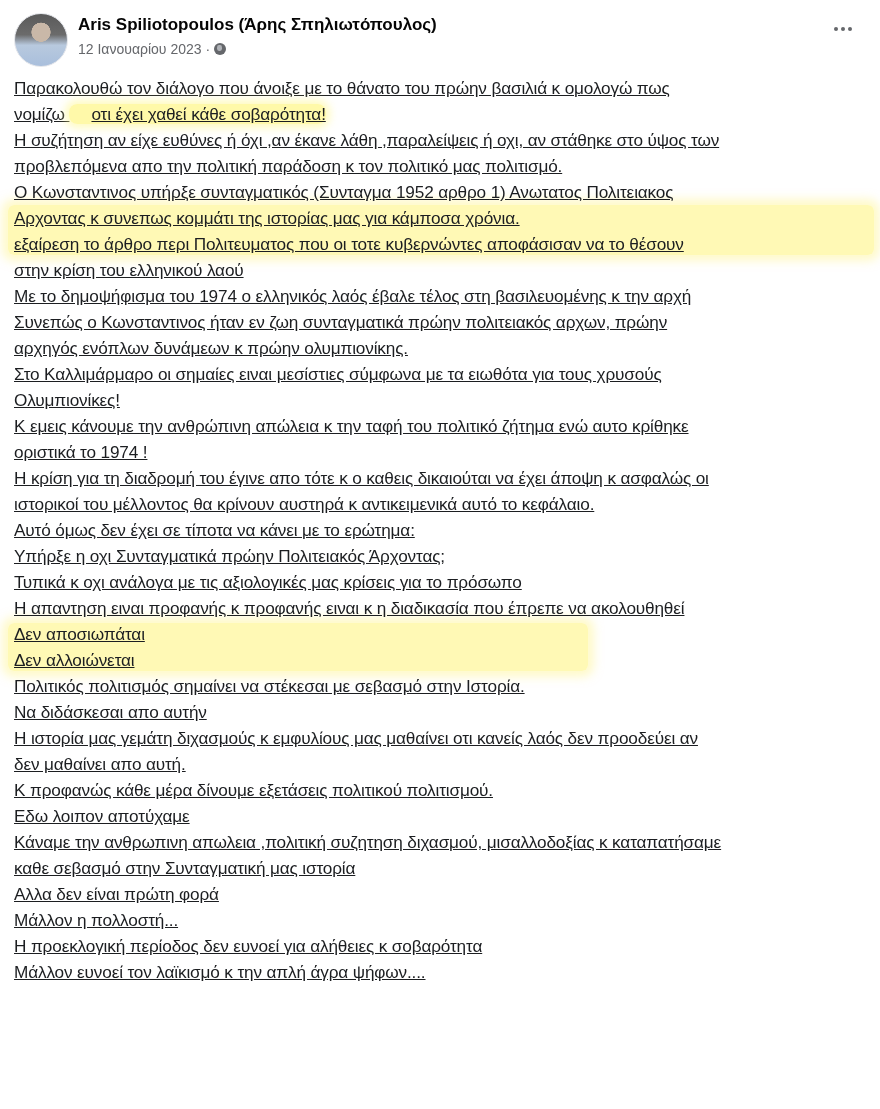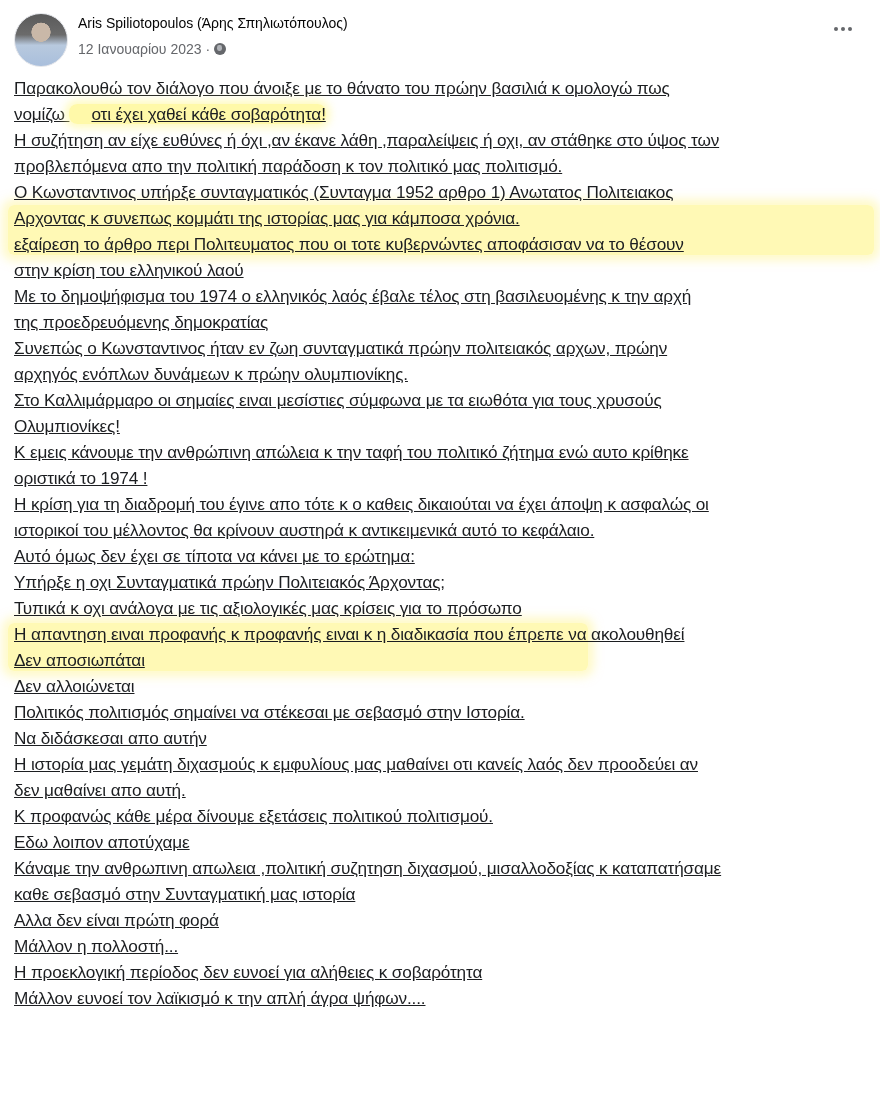--- a/index.html
+++ b/index.html
@@ -13,21 +13,21 @@
     .header { position: absolute; left: 0; top: 0; width: 880px; height: 70px; }
     .avatar {
       position: absolute; left: 14px; top: 13px; width: 52px; height: 52px;
       border-radius: 50%; overflow: hidden;
       background: radial-gradient(circle at 50% 35%, #c9b8a8 0 22%, transparent 23%),
                   linear-gradient(180deg, #5a5a5a 0%, #6b6b6b 40%, #b8c9de 60%, #a9bfdc 100%);
       border: 1px solid #e4e6eb;
     }
     .author {
       position: absolute; left: 78px; top: 15px;
-      font-size: 14px; font-weight: 400; color: #050505; white-space: nowrap;
+      font-size: 17px; font-weight: 700; color: #050505; white-space: nowrap;
     }
     .meta {
       position: absolute; left: 78px; top: 41px;
       font-size: 14px; color: #65676b; white-space: nowrap;
       display: flex; align-items: center; gap: 4px;
     }
     .globe {
       display: inline-block; width: 12px; height: 12px; border-radius: 50%;
       background: #65676b; position: relative;
     }
@@ -86,21 +86,20 @@
 
   <div class="line">Παρακολουθώ τον διάλογο που άνοιξε με το θάνατο του πρώην βασιλιά κ ομολογώ πως</div>
   <div class="line"><span>νομίζω </span><span class="hl">οτι έχει χαθεί κάθε σοβαρότητα!</span></div>
   <div class="line">Η συζήτηση αν είχε ευθύνες ή όχι ,αν έκανε λάθη ,παραλείψεις ή οχι, αν στάθηκε στο ύψος των</div>
   <div class="line">προβλεπόμενα  απο την πολιτική παράδοση κ τον πολιτικό μας πολιτισμό.</div>
   <div class="line">Ο  Κωνσταντινος υπήρξε συνταγματικός (Συνταγμα 1952 αρθρο 1) Ανωτατος Πολιτειακος</div>
   <div class="line">Αρχοντας κ συνεπως κομμάτι της ιστορίας μας για κάμποσα χρόνια.</div>
   <div class="line">εξαίρεση το άρθρο περι Πολιτευματος που οι τοτε κυβερνώντες αποφάσισαν να το θέσουν</div>
   <div class="line">στην κρίση του ελληνικού λαού</div>
   <div class="line">Με το δημοψήφισμα του 1974 ο ελληνικός λαός έβαλε  τέλος στη βασιλευομένης  κ την αρχή</div>
-  <div class="line">της προεδρευόμενης δημοκρατίας</div>
   <div class="line">Συνεπώς ο Κωνσταντινος ήταν εν ζωη συνταγματικά πρώην πολιτειακός αρχων, πρώην</div>
   <div class="line">αρχηγός ενόπλων δυνάμεων κ πρώην ολυμπιονίκης.</div>
   <div class="line">Στο Καλλιμάρμαρο οι σημαίες ειναι μεσίστιες σύμφωνα με τα ειωθότα  για τους χρυσούς</div>
   <div class="line">Ολυμπιονίκες!</div>
   <div class="line">Κ εμεις κάνουμε την ανθρώπινη απώλεια κ την ταφή του πολιτικό ζήτημα ενώ αυτο κρίθηκε</div>
   <div class="line">οριστικά το 1974 !</div>
   <div class="line">Η κρίση για τη διαδρομή του έγινε απο τότε κ ο καθεις δικαιούται να έχει άποψη κ ασφαλώς οι</div>
   <div class="line">ιστορικοί του μέλλοντος θα κρίνουν αυστηρά κ αντικειμενικά αυτό το κεφάλαιο.</div>
   <div class="line">Αυτό όμως δεν έχει σε τίποτα να κάνει με το ερώτημα:</div>
   <div class="line">Υπήρξε η οχι Συνταγματικά πρώην Πολιτειακός Άρχοντας;</div>

